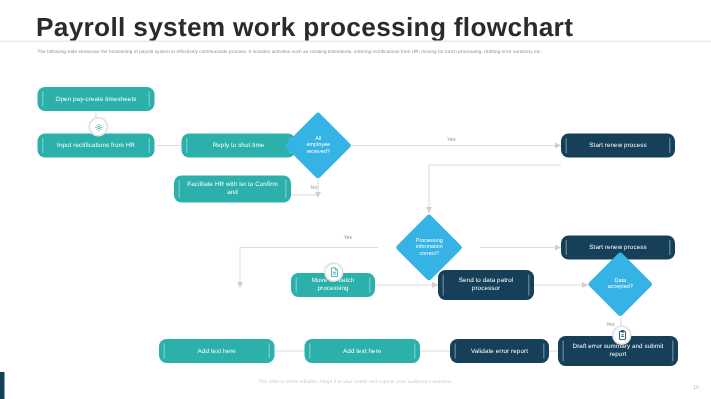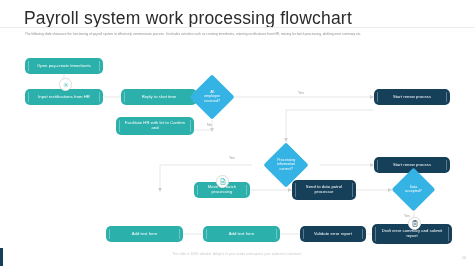--- a/index.html
+++ b/index.html
@@ -19,21 +19,21 @@
     inset: 0;
     background: #ffffff;
   }
 
   
   .title {
     position: absolute;
     left: 24px;
     top: 8px;
     font-size: 17.5px;
-    font-weight: 400;
+    font-weight: 700;
     color: #2b2b2b;
     letter-spacing: 0.2px;
     white-space: nowrap;
   }
   .subtitle {
     position: absolute;
     left: 25px;
     top: 32px;
     width: 430px;
     font-size: 3.1px;

